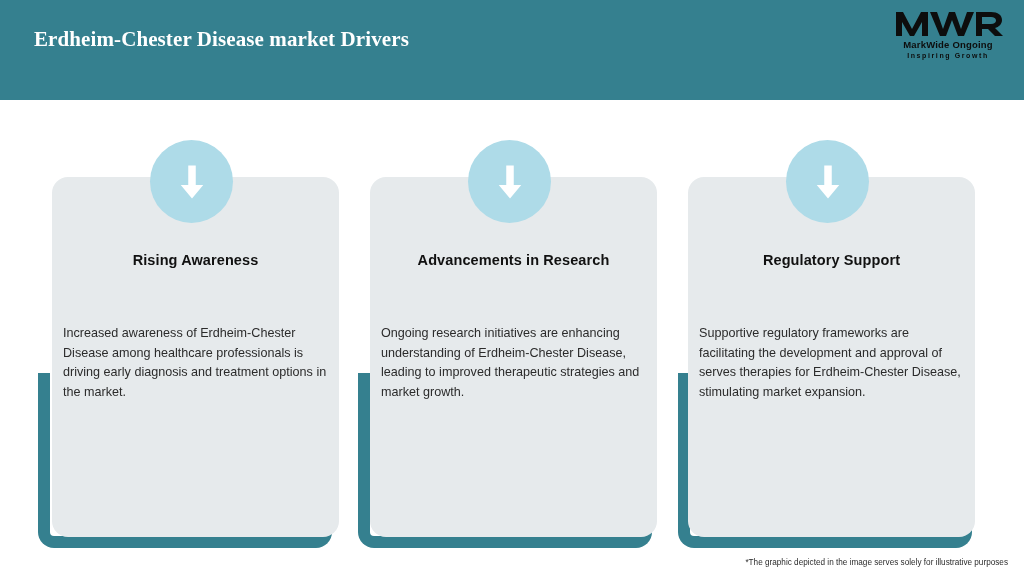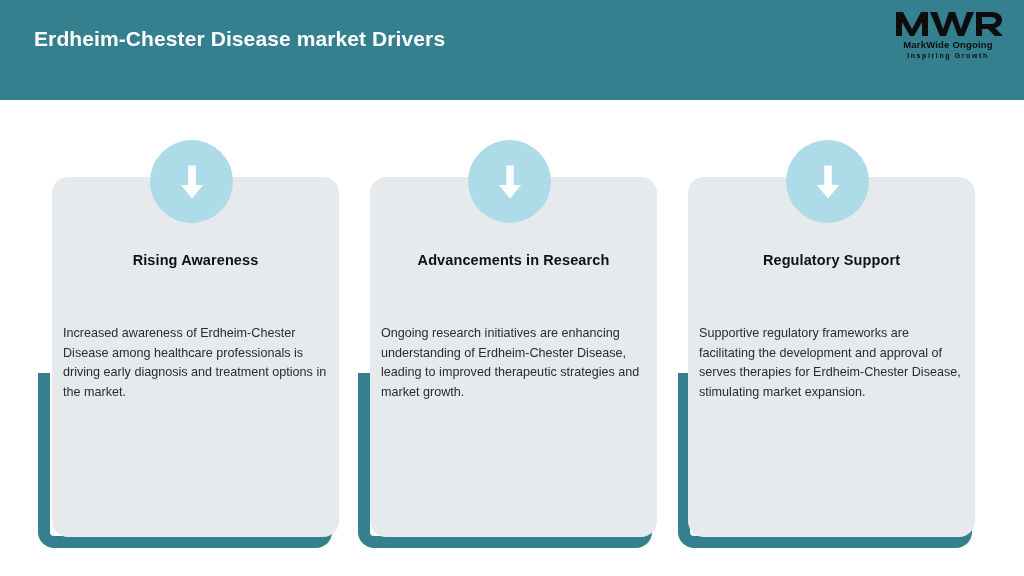--- a/index.html
+++ b/index.html
@@ -28,20 +28,21 @@
   }
   .header-title {
     position: absolute;
     left: 34px;
     top: 27px;
     font-size: 21px;
     font-weight: bold;
     color: #ffffff;
     letter-spacing: 0.1px;
     white-space: nowrap;
+    font-family: Liberation Serif, serif;
   }
 
   
   .logo {
     position: absolute;
     right: 18px;
     top: 8px;
     width: 116px;
     height: 62px;
     text-align: center;
@@ -225,14 +226,15 @@
         <svg viewBox="0 0 40 48" width="30" height="36" aria-hidden="true">
           <path d="M15 2 L25 2 L25 28 L35 28 L20 46 L5 28 L15 28 Z" fill="#ffffff"></path>
         </svg>
       </div>
       <div class="card-title">Regulatory Support</div>
       <div class="card-body">Supportive regulatory frameworks are facilitating the development and approval of serves therapies for Erdheim-Chester Disease, stimulating market expansion.</div>
     </div>
 
   </div>
 
+  <div class="footer-note">*The graphic depicted in the image serves solely for illustrative purposes</div>
 
 </div>
 
 </body></html>

